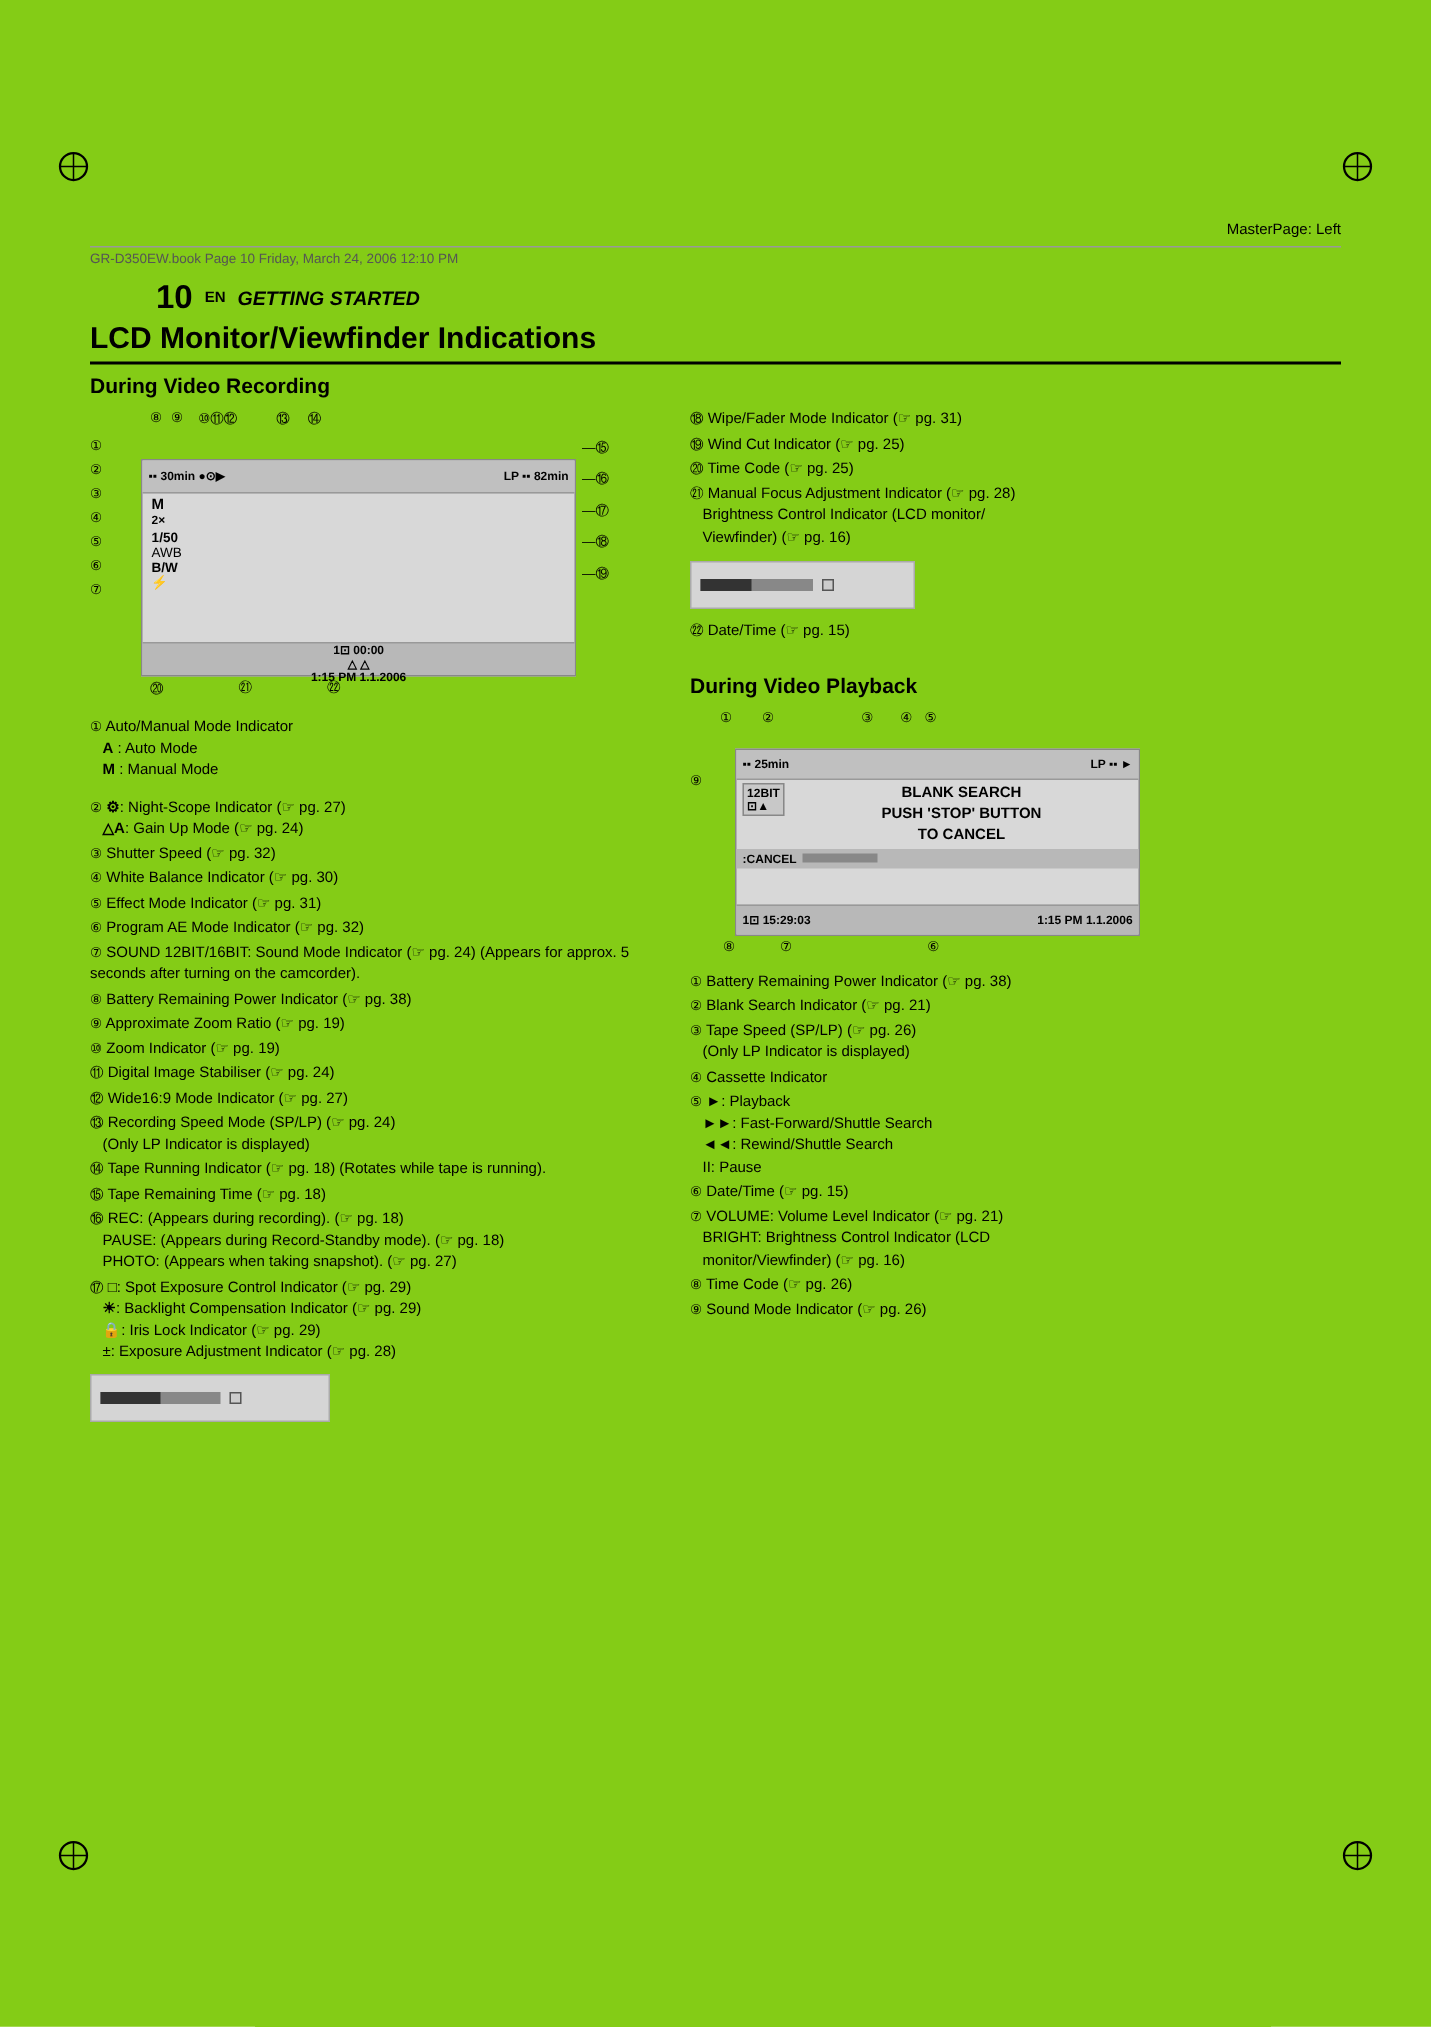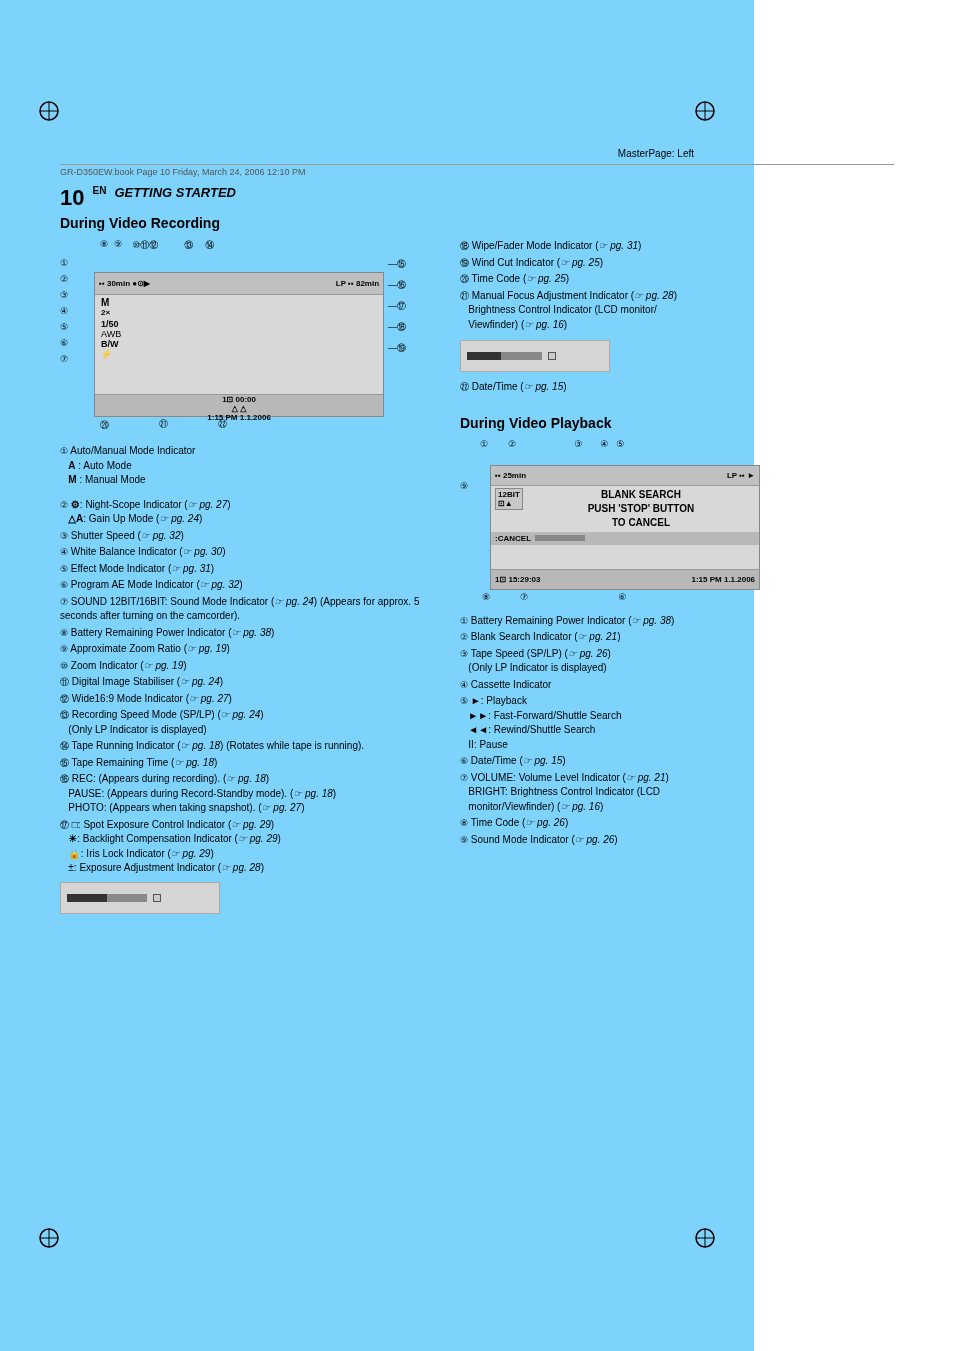--- a/index.html
+++ b/index.html
@@ -7,23 +7,23 @@
       background: #fff;
       font-family: Arial, Helvetica, sans-serif;
       font-size: 11px;
       color: #000;
       width: 954px;
       min-height: 1351px;
       position: relative;
     }
 
     .page-container {
-      width: 754px;
+      width: 954px;
       min-height: 1351px;
-      background: #7dd3fc;
+      background: #84cc16;
       position: relative;
       padding: 0;
     }
 
     
     .master-page-label {
       position: absolute;
       top: 148px;
       right: 60px;
       font-size: 10px;
@@ -44,23 +44,24 @@
     
     .main-content {
       position: absolute;
       top: 185px;
       left: 60px;
       width: 834px;
     }
 
     .page-number-section {
       display: flex;
-      align-items: flex-start;
+      align-items: center;
       gap: 8px;
       margin-bottom: 4px;
+      margin-left: 44px;
     }
 
     .page-number {
       font-size: 22px;
       font-weight: bold;
     }
 
     .page-en {
       font-size: 10px;
       font-weight: bold;
@@ -108,21 +109,20 @@
       margin-top: 20px;
     }
 
     .playback-sub-title {
       font-size: 14px;
       font-weight: bold;
       margin-bottom: 8px;
     }
 
     .italic-ref {
-      font-style: italic;
       text-align: center;
     }
 
     .vf-diagram-box {
       border: 1px solid #888;
       background: #d8d8d8;
       width: 290px;
       height: 145px;
       position: relative;
       margin-left: 22px;
@@ -236,20 +236,21 @@
   <div class="file-info-bar">GR-D350EW.book  Page 10  Friday, March 24, 2006  12:10 PM</div>
 
   <div class="main-content">
 
     <div class="page-number-section">
       <span class="page-number">10</span>
       <span class="page-en">EN</span>
       <span class="section-title-italic">GETTING STARTED</span>
     </div>
 
+    <div class="main-title">LCD Monitor/Viewfinder Indications</div>
 
     <div class="sub-title">During Video Recording</div>
 
     <div class="two-col">
 
       <div class="col-left">
 
         <div style="position:relative; margin-bottom:12px;">
 
           <div style="display:flex; margin-left:40px; font-size:9px; gap:6px; margin-bottom:2px;">

